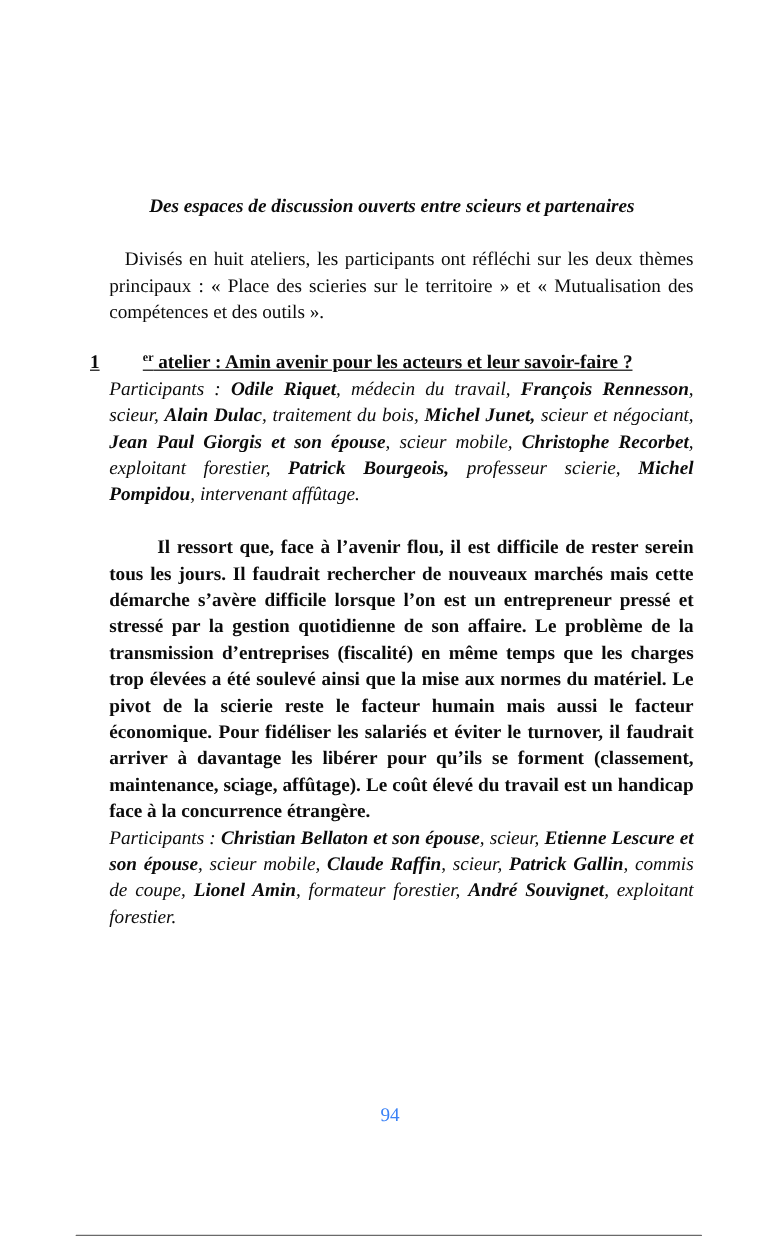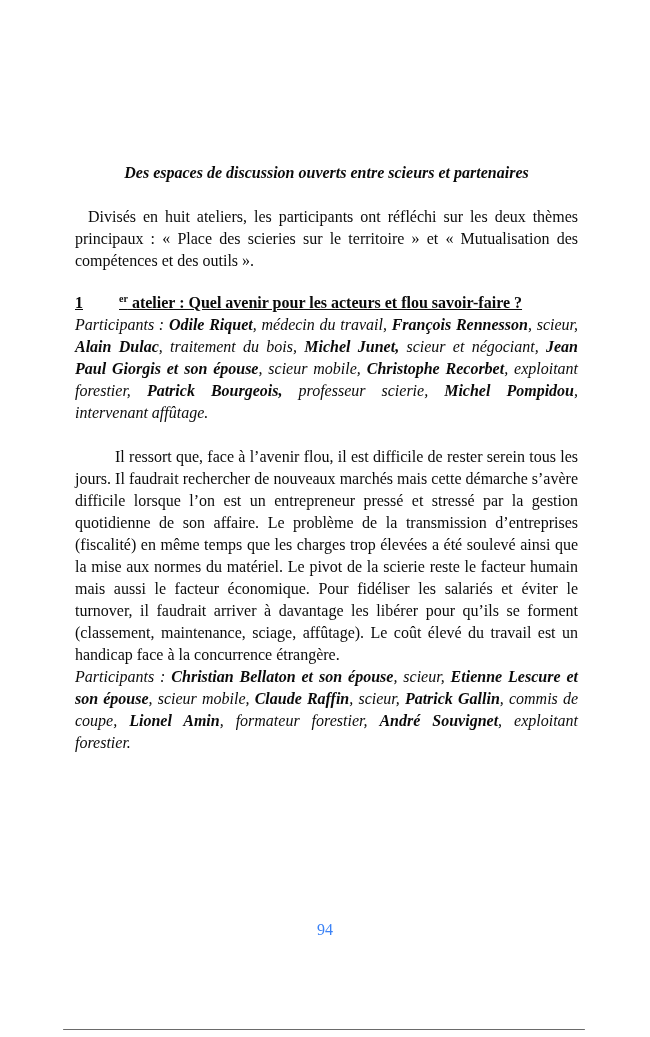--- a/index.html
+++ b/index.html
@@ -24,20 +24,21 @@
     text-align: center;
     font-size: 16px;
     font-weight: bold;
     font-style: italic;
     line-height: 22px;
   }
   .par {
     font-size: 16px;
     line-height: 22px;
     text-align: justify;
+    margin-left: 16px;
   }
   .intro {
     margin-top: 22px;
     text-indent: 13px;
   }
   .heading {
     margin-top: 20px;
     font-size: 16px;
     font-weight: bold;
     line-height: 22px;
@@ -47,20 +48,21 @@
     font-size: 10px;
     line-height: 0;
     margin-left: 36px;
   }
   .participants { font-style: italic; }
   .seg-i { font-weight: normal; }
   .seg-bi { font-weight: bold; }
   .body-par {
     margin-top: 22px;
     text-indent: 40px;
+    font-weight: bold;
   }
   .heading-2 { margin-top: 39px; }
   .page-number {
     position: absolute;
     top: 921px;
     left: 0;
     width: 650px;
     text-align: center;
     font-size: 16px;
     font-family: "Liberation Serif", serif;
@@ -78,21 +80,21 @@
 </head>
 <body>
 
 <div class="page">
   <div class="content">
 
     <h1 class="doc-title">Des espaces de discussion ouverts entre scieurs et partenaires</h1>
 
     <p class="par intro">Divisés en huit ateliers, les participants ont réfléchi sur les deux thèmes principaux : « Place des scieries sur le territoire » et « Mutualisation des compétences et des outils ».</p>
 
-    <h2 class="heading"><span class="heading-text"><span>1</span><sup>er</sup><span> atelier : Quel avenir pour les acteurs et flou savoir-faire ?</span></span></h2>
+    <h2 class="heading"><span class="heading-text"><span>1</span><sup>er</sup><span> atelier : Amin avenir pour les acteurs et leur savoir-faire ?</span></span></h2>
 
     <p class="par participants"><span class="seg-i">Participants : </span><span class="seg-bi">Odile Riquet</span><span class="seg-i">, médecin du travail, </span><span class="seg-bi">François Rennesson</span><span class="seg-i">, scieur, </span><span class="seg-bi">Alain Dulac</span><span class="seg-i">, traitement du bois, </span><span class="seg-bi">Michel Junet,</span><span class="seg-i"> scieur et négociant, </span><span class="seg-bi">Jean Paul Giorgis et son épouse</span><span class="seg-i">, scieur mobile, </span><span class="seg-bi">Christophe Recorbet</span><span class="seg-i">, exploitant forestier, </span><span class="seg-bi">Patrick Bourgeois,</span><span class="seg-i"> professeur scierie, </span><span class="seg-bi">Michel Pompidou</span><span class="seg-i">, intervenant affûtage.</span></p>
 
     <p class="par body-par">Il ressort que, face à l’avenir flou, il est difficile de rester serein tous les jours. Il faudrait rechercher de nouveaux marchés mais cette démarche s’avère difficile lorsque l’on est un entrepreneur pressé et stressé par la gestion quotidienne de son affaire. Le problème de la transmission d’entreprises (fiscalité) en même temps que les charges trop élevées a été soulevé ainsi que la mise aux normes du matériel. Le pivot de la scierie reste le facteur humain mais aussi le facteur économique. Pour fidéliser les salariés et éviter le turnover, il faudrait arriver à davantage les libérer pour qu’ils se forment (classement, maintenance, sciage, affûtage). Le coût élevé du travail est un handicap face à la concurrence étrangère.</p>
 
 
     <p class="par participants"><span class="seg-i">Participants : </span><span class="seg-bi">Christian Bellaton et son épouse</span><span class="seg-i">, scieur, </span><span class="seg-bi">Etienne Lescure et son épouse</span><span class="seg-i">, scieur mobile, </span><span class="seg-bi">Claude Raffin</span><span class="seg-i">, scieur, </span><span class="seg-bi">Patrick Gallin</span><span class="seg-i">, commis de coupe, </span><span class="seg-bi">Lionel Amin</span><span class="seg-i">, formateur forestier, </span><span class="seg-bi">André Souvignet</span><span class="seg-i">, exploitant forestier.</span></p>
 
   </div>
 

